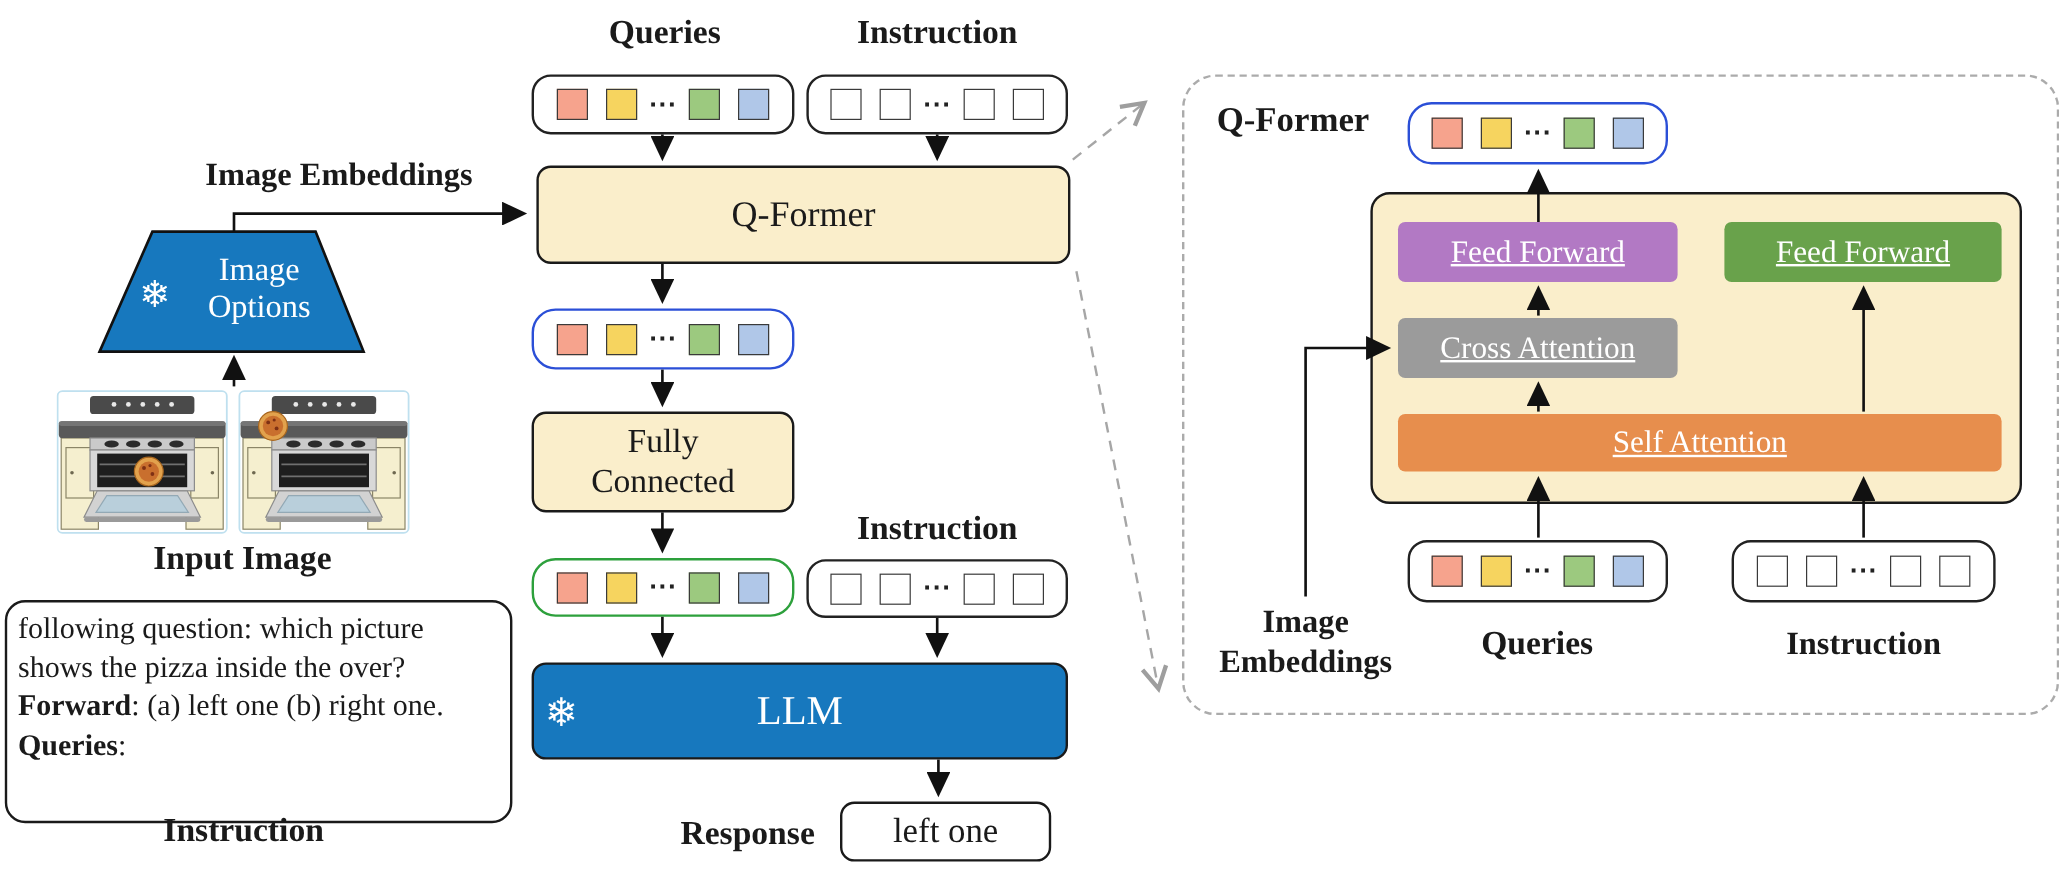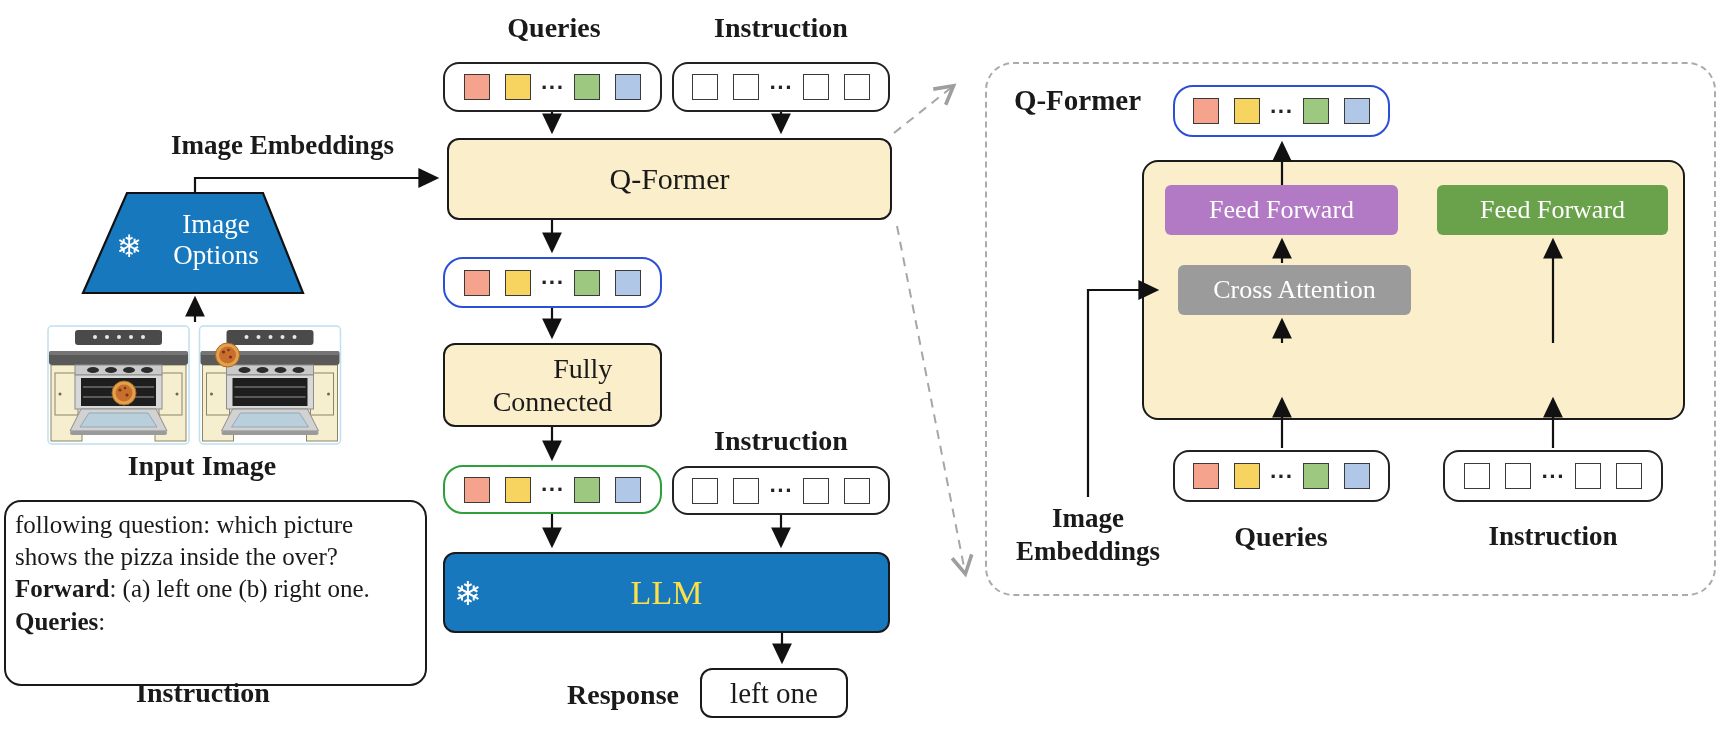--- a/index.html
+++ b/index.html
@@ -6,32 +6,32 @@
   #canvas{position:relative;width:1723px;height:738px;background:#fff;overflow:hidden;
           font-family:"Liberation Serif",serif;color:#1a1a1a;}
   .abs{position:absolute;box-sizing:border-box;}
   .layer{position:absolute;left:0;top:0;pointer-events:none;}
   .lbl{position:absolute;font-family:"Liberation Serif",serif;font-weight:bold;color:#1a1a1a;
        text-align:center;white-space:nowrap;}
   .box{position:absolute;box-sizing:border-box;border:2.2px solid #1a1a1a;border-radius:12px;
        display:flex;align-items:center;justify-content:center;
        font-family:"Liberation Serif",serif;color:#1a1a1a;}
   .cream{background:#FAEECB;}
-  .bluefill{background:#1778BE;color:#fde047;}
+  .bluefill{background:#1778BE;color:#ffffff;}
   .token-row{position:absolute;box-sizing:border-box;background:#fff;border:2.2px solid #222;
        border-radius:16px;display:flex;align-items:center;justify-content:center;gap:15px;}
   .ol-blue{border:2.6px solid #2B4FD7;border-radius:20px;}
   .ol-green{border:2.6px solid #2DA03C;border-radius:20px;}
   .token{width:26px;height:26px;box-sizing:border-box;border:1.7px solid #3a3a3a;flex:0 0 auto;}
   .dots{font:bold 18px "DejaVu Sans",sans-serif;color:#222;margin:0 -5px;letter-spacing:1px;}
   .chip{position:absolute;box-sizing:border-box;border-radius:6px;color:#fff;
        display:flex;align-items:center;justify-content:center;font-size:26px;
-       font-family:"Liberation Serif",serif;}
+       font-family:"Liberation Serif",serif;text-decoration:underline;}
   .snow{position:absolute;color:#fff;font-family:"DejaVu Sans",sans-serif;}
-  .center2{text-align:right;}
+  .center2{text-align:center;}
   #instr-text{position:absolute;left:4px;top:500px;width:401px;height:168px;
        border:2.4px solid #1a1a1a;border-radius:17px;background:#fff;
        padding:7px 9px;font-size:25px;line-height:32.2px;white-space:nowrap;overflow:hidden;}
   .dashed-panel{position:absolute;border:2px dashed #ABABAB;border-radius:28px;background:transparent;}
 </style>
 </head>
 <body>
 
 <div id="canvas">
 
@@ -181,21 +181,21 @@
       <span class="token" style="background: rgb(255, 255, 255);"></span>
       <span class="dots">···</span>
       <span class="token" style="background: rgb(255, 255, 255);"></span>
       <span class="token" style="background: rgb(255, 255, 255);"></span>
     </div>
 
   <div class="box bluefill" style="left:443px;top:552px;width:447px;height:81px;font-size:34px;">LLM</div>
   <div class="snow" style="left:454px;top:574px;font-size:33px;">❄</div>
 
   <div class="lbl" style="left:543px;top:679px;width:160px;font-size:28px;">Response</div>
-  <div class="box" style="left:700px;top:668px;width:148px;height:50px;font-size:29px;background:#fff;">left one</div>
+  <div class="box" style="left:700px;top:668px;width:176px;height:50px;font-size:29px;background:#fff;">left one</div>
 
   <div id="instr-text">
       <div>following question: which picture</div>
       <div>shows the pizza inside the over?</div>
       <div><b>Forward</b>: (a) left one (b) right one.</div>
       <div><b>Queries</b>:</div>
     </div>
   <div class="lbl" style="left:113px;top:677px;width:180px;font-size:28px;">Instruction</div>
 
   <div class="dashed-panel" style="left:985px;top:62px;width:727px;height:530px;"></div>
@@ -207,21 +207,22 @@
       <span class="token" style="background: rgb(246, 212, 95);"></span>
       <span class="dots">···</span>
       <span class="token" style="background: rgb(156, 201, 127);"></span>
       <span class="token" style="background: rgb(176, 199, 232);"></span>
     </div>
 
   <div class="box cream" style="left:1142px;top:160px;width:543px;height:260px;border-radius:16px;"></div>
 
   <div class="chip" style="left:1165px;top:185px;width:233px;height:50px;background:#B279C4;">Feed Forward</div>
   <div class="chip" style="left:1437px;top:185px;width:231px;height:50px;background:#69A24B;">Feed Forward</div>
-  <div class="chip" style="left:1165px;top:265px;width:233px;height:50px;background:#9B9B9B;margin-left:13px;">Cross Attention</div>
+  <div class="chip" style="left:1165px;top:265px;width:233px;height:50px;background:#9B9B9B;">Cross Attention</div>
+  <div class="chip" style="left:1165px;top:345px;width:503px;height:48px;background:#E78E4D;">Self Attention</div>
 
   <div class="token-row" style="left:1173px;top:450px;width:217px;height:52px;">
       <span class="token" style="background: rgb(246, 163, 141);"></span>
       <span class="token" style="background: rgb(246, 212, 95);"></span>
       <span class="dots">···</span>
       <span class="token" style="background: rgb(156, 201, 127);"></span>
       <span class="token" style="background: rgb(176, 199, 232);"></span>
     </div>
   <div class="token-row" style="left:1443px;top:450px;width:220px;height:52px;">
       <span class="token" style="background: rgb(255, 255, 255);"></span>

